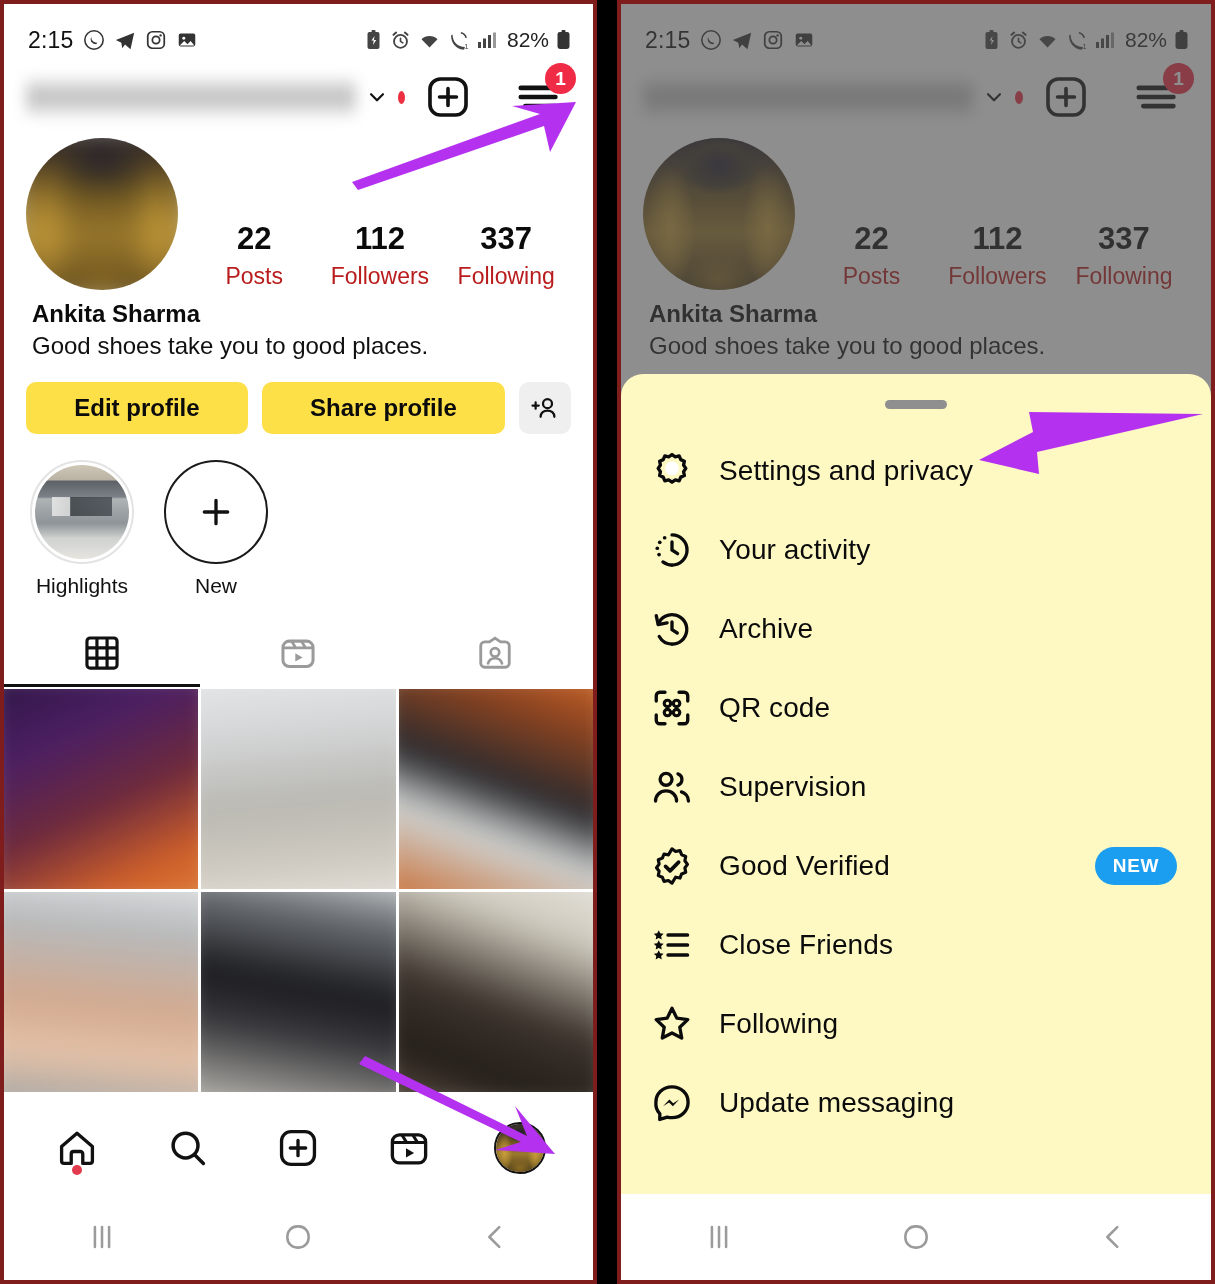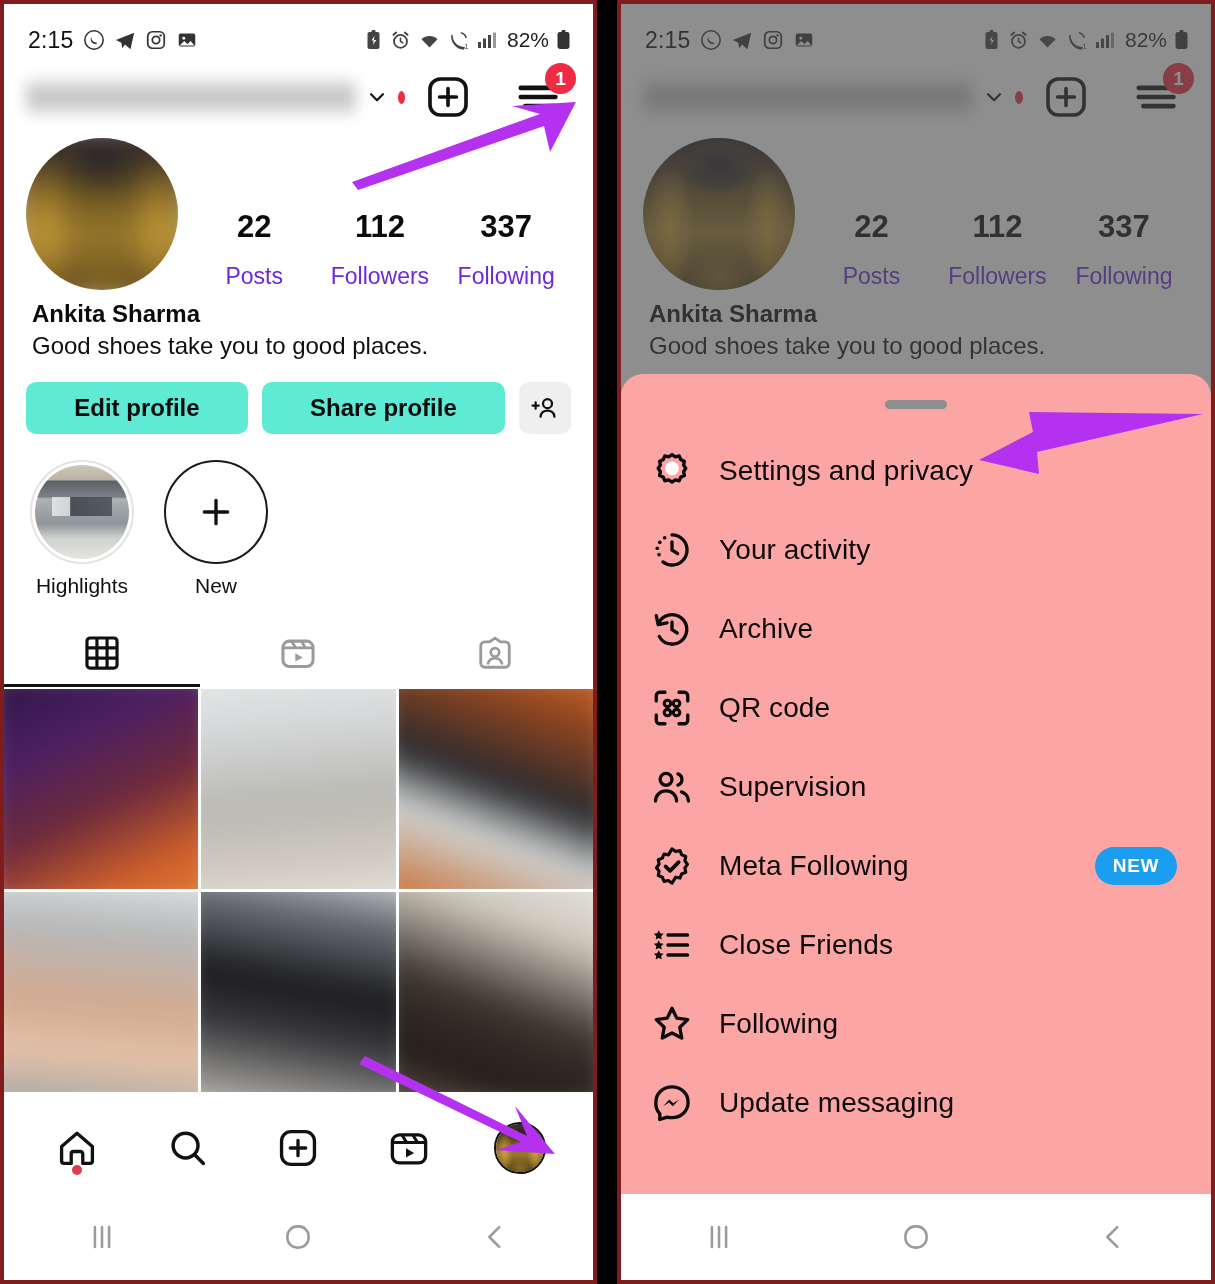--- a/index.html
+++ b/index.html
@@ -68,29 +68,29 @@
       radial-gradient(ellipse 22% 55% at 18% 60%, #c79d3a 0%, rgba(120,90,30,0) 75%),
       radial-gradient(ellipse 22% 55% at 82% 60%, #c79d3a 0%, rgba(120,90,30,0) 75%),
       radial-gradient(ellipse 30% 25% at 50% 92%, #8a6a24 0%, rgba(60,45,15,0) 80%),
       linear-gradient(180deg,#241d2a 0%,#6b5420 38%,#9c7a2c 62%,#4b3a18 100%);
   }
   .avatar-blur .avatar-art { filter: blur(11px); transform: scale(1.18); }
 
   .stats { display: flex; flex: 1 1 auto; justify-content: space-around; padding: 38px 6px 0 14px; }
   .stat { text-align: center; min-width: 96px; }
   .stat-num { font-size: 31px; font-weight: 700; color: #0b0b0b; line-height: 1.12; }
-  .stat-lbl { font-size: 23px; color: #6d28d9; margin-top: 18px; }
+  .stat-lbl { font-size: 23px; color: #b91c1c; margin-top: 6px; }
 
   .fullname { font-size: 24px; font-weight: 700; color: #0b0b0b; padding: 10px 22px 0 28px; }
   .bio { font-size: 24px; color: #101010; padding: 4px 22px 0 28px; }
 
   
   .actions { display: flex; gap: 14px; padding: 22px 22px 0 22px; align-items: stretch; }
   .act-btn {
-    flex: 1 1 auto; height: 52px; border-radius: 10px; background: #5eead4;
+    flex: 1 1 auto; height: 52px; border-radius: 10px; background: #fde047;
     display: flex; align-items: center; justify-content: center;
     font-size: 24px; font-weight: 700; color: #0b0b0b;
   }
   .act-icon-btn {
     flex: 0 0 auto; width: 52px; height: 52px; border-radius: 10px; background: #efefef;
     display: flex; align-items: center; justify-content: center;
   }
 
   
   .highlights { display: flex; gap: 30px; padding: 26px 0 0 26px; }
@@ -148,21 +148,21 @@
     display: flex; align-items: center; justify-content: space-around;
   }
   .an-item { width: 120px; display: flex; align-items: center; justify-content: center; }
 
   
   .dim { position: absolute; inset: 0; background: rgba(72,72,72,.62); z-index: 5; pointer-events: none; }
 
   
   .sheet {
     position: absolute; left: 0; right: 0; top: 370px; bottom: 0;
-    background: #fca5a5; border-radius: 22px 22px 0 0; z-index: 10;
+    background: #fef9c3; border-radius: 22px 22px 0 0; z-index: 10;
     padding-top: 18px;
   }
   .sheet-handle { width: 62px; height: 9px; border-radius: 6px; background: #8f8f8f; margin: 8px auto 0; }
   .menu { margin-top: 22px; }
   .menu-item {
     display: flex; align-items: center; height: 79px; padding: 0 34px 0 30px; position: relative;
   }
   .menu-icon { width: 54px; flex: 0 0 auto; display: flex; align-items: center; justify-content: flex-start; }
   .menu-label { font-size: 28px; color: #0b0b0b; margin-left: 14px; letter-spacing: .1px; }
   .menu-badge {
@@ -653,21 +653,21 @@
             <span class="menu-label">Supervision</span>
           </div>
 
           <div class="menu-item">
             <span class="menu-icon">
               <svg width="42" height="42" viewBox="0 0 24 24">
                   <path d="M12 2.2l2.05 1.5 2.5-.5.95 2.35 2.35.95-.5 2.5 1.5 2.05-1.5 2.05.5 2.5-2.35.95-.95 2.35-2.5-.5L12 21.8l-2.05-1.5-2.5.5-.95-2.35-2.35-.95.5-2.5L3.15 13l1.5-2.05-.5-2.5 2.35-.95.95-2.35 2.5.5z" fill="none" stroke="#0b0b0b" stroke-width="1.8" stroke-linejoin="round"></path>
                   <path d="M8.3 12.2l2.6 2.6 4.9-5" fill="none" stroke="#0b0b0b" stroke-width="2.1" stroke-linecap="round" stroke-linejoin="round"></path>
                 </svg>
             </span>
-            <span class="menu-label">Meta Following</span>
+            <span class="menu-label">Good Verified</span>
             <span class="menu-badge">NEW</span>
           </div>
 
           <div class="menu-item">
             <span class="menu-icon">
               <svg width="42" height="42" viewBox="0 0 24 24">
                 <path d="M9.8 6.3h11M9.8 12h11M9.8 17.7h11" stroke="#0b0b0b" stroke-width="2.1" stroke-linecap="round"></path>
                 <path d="M4.4 3.6l.85 1.75 1.95.25-1.4 1.35.33 1.9-1.73-.9-1.73.9.33-1.9-1.4-1.35 1.95-.25z" fill="#0b0b0b"></path>
                 <path d="M4.4 9.3l.85 1.75 1.95.25-1.4 1.35.33 1.9-1.73-.9-1.73.9.33-1.9-1.4-1.35 1.95-.25z" fill="#0b0b0b"></path>
                 <path d="M4.4 15l.85 1.75 1.95.25-1.4 1.35.33 1.9-1.73-.9-1.73.9.33-1.9-1.4-1.35 1.95-.25z" fill="#0b0b0b"></path>

